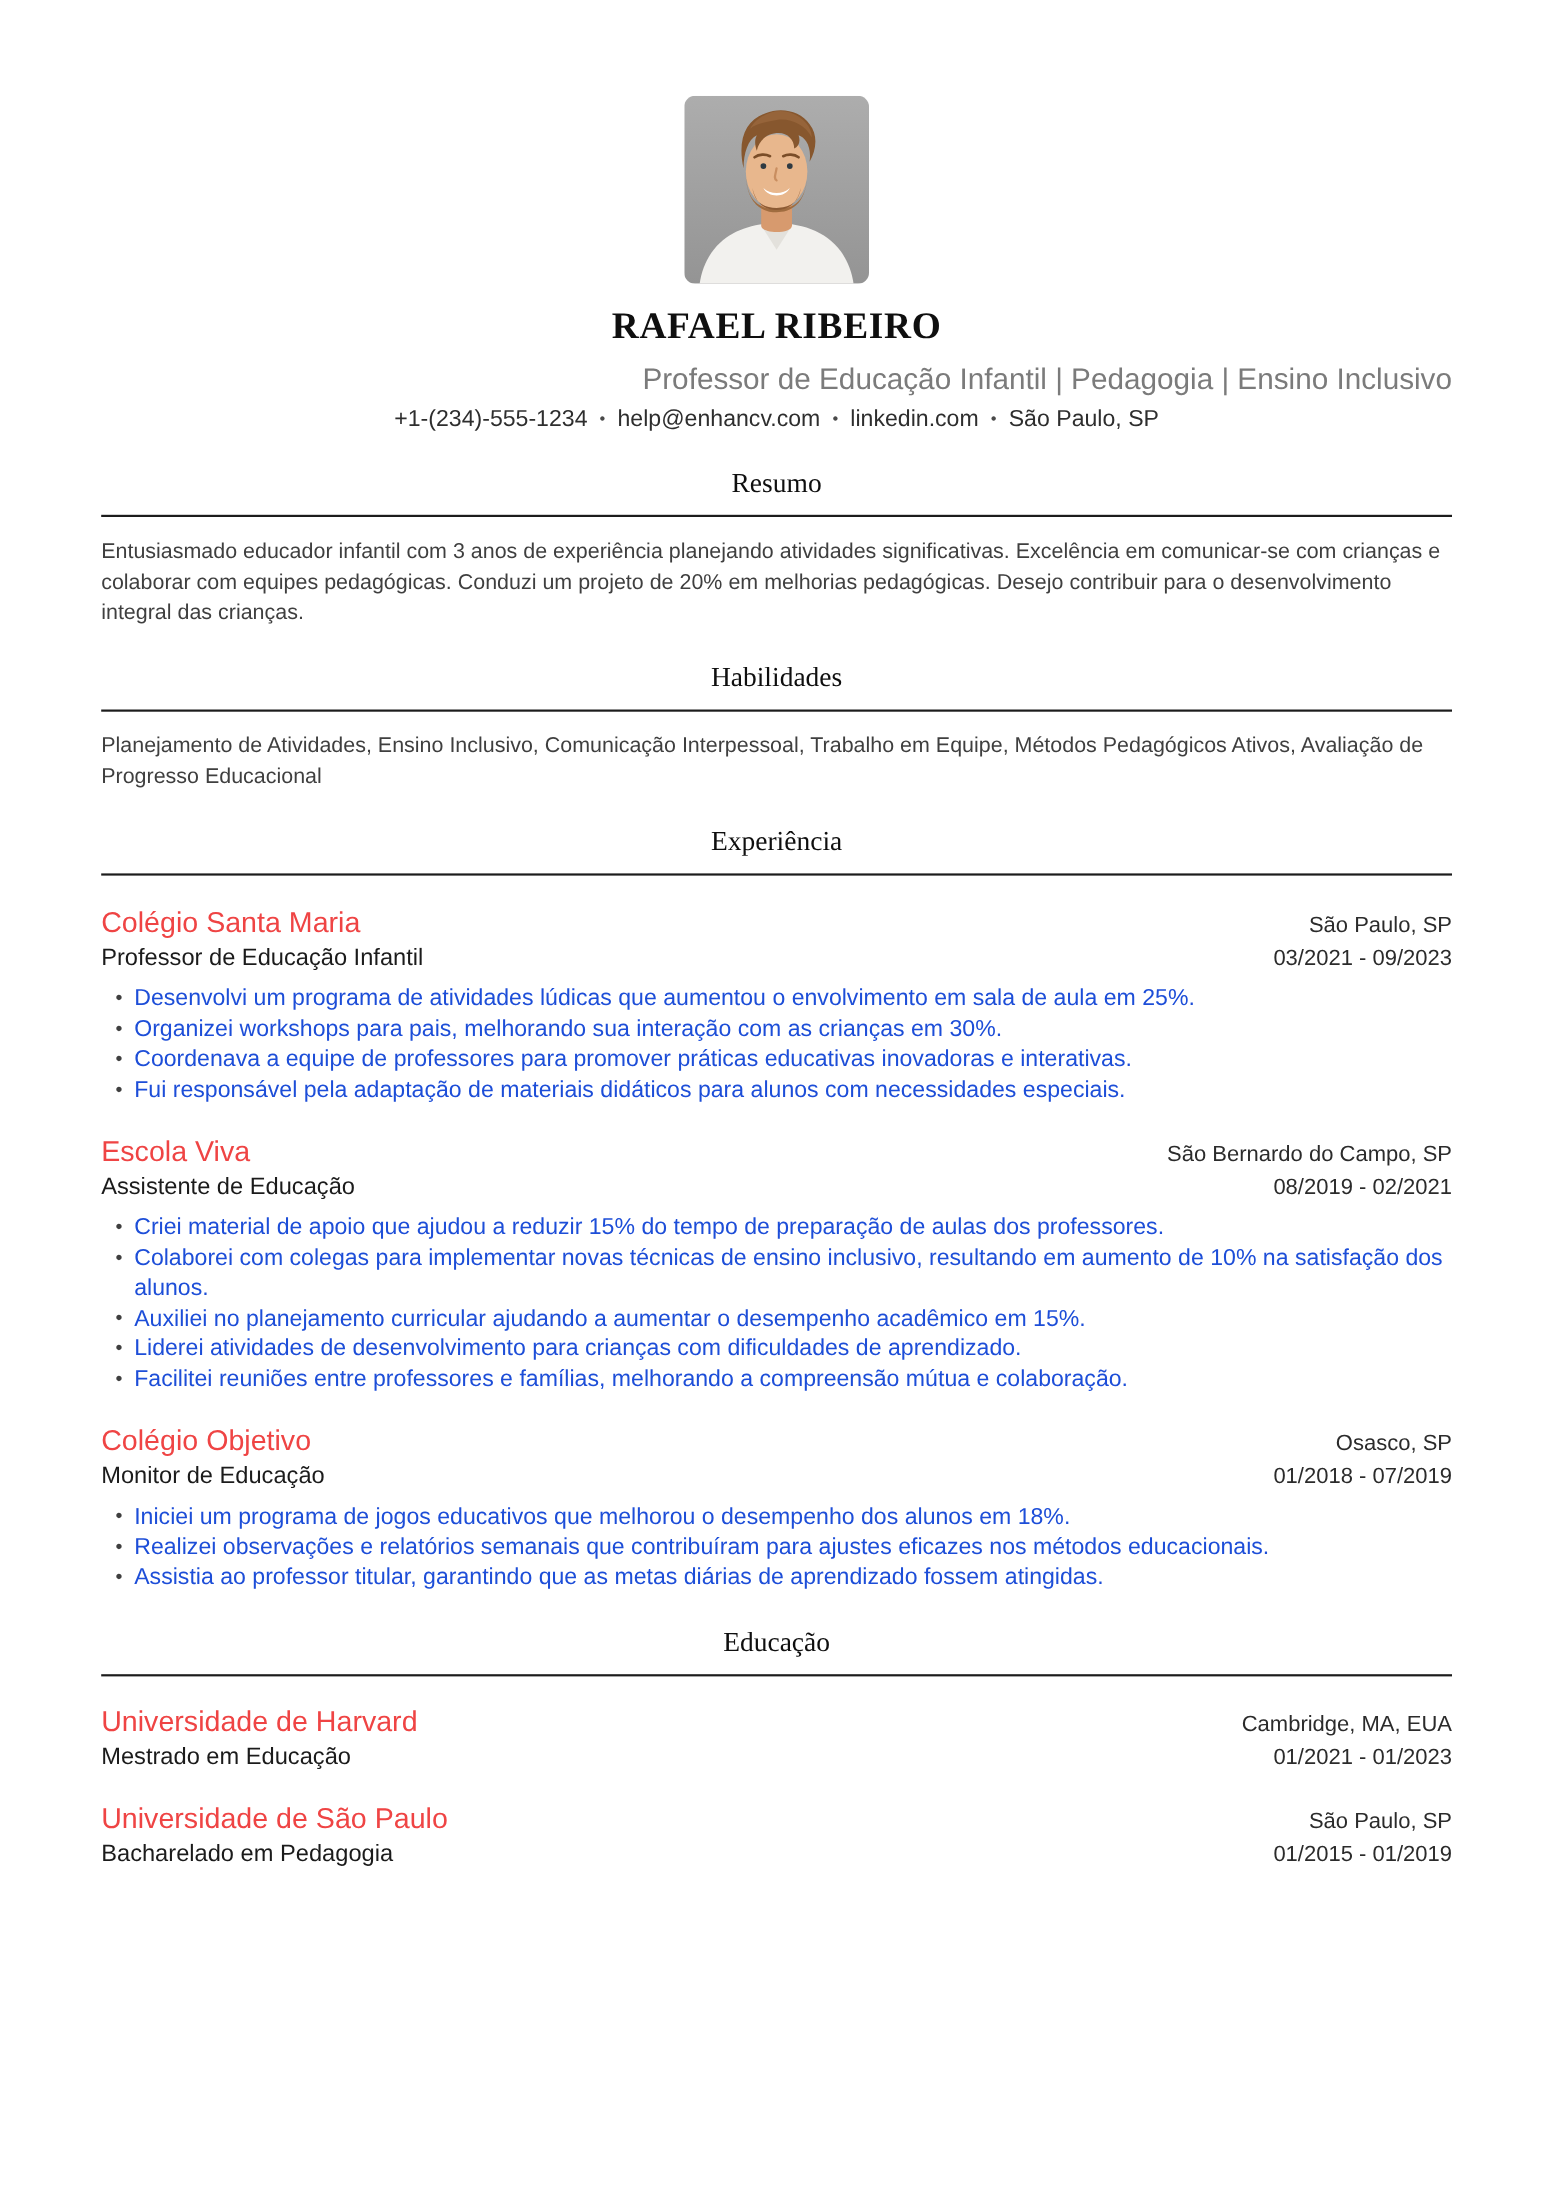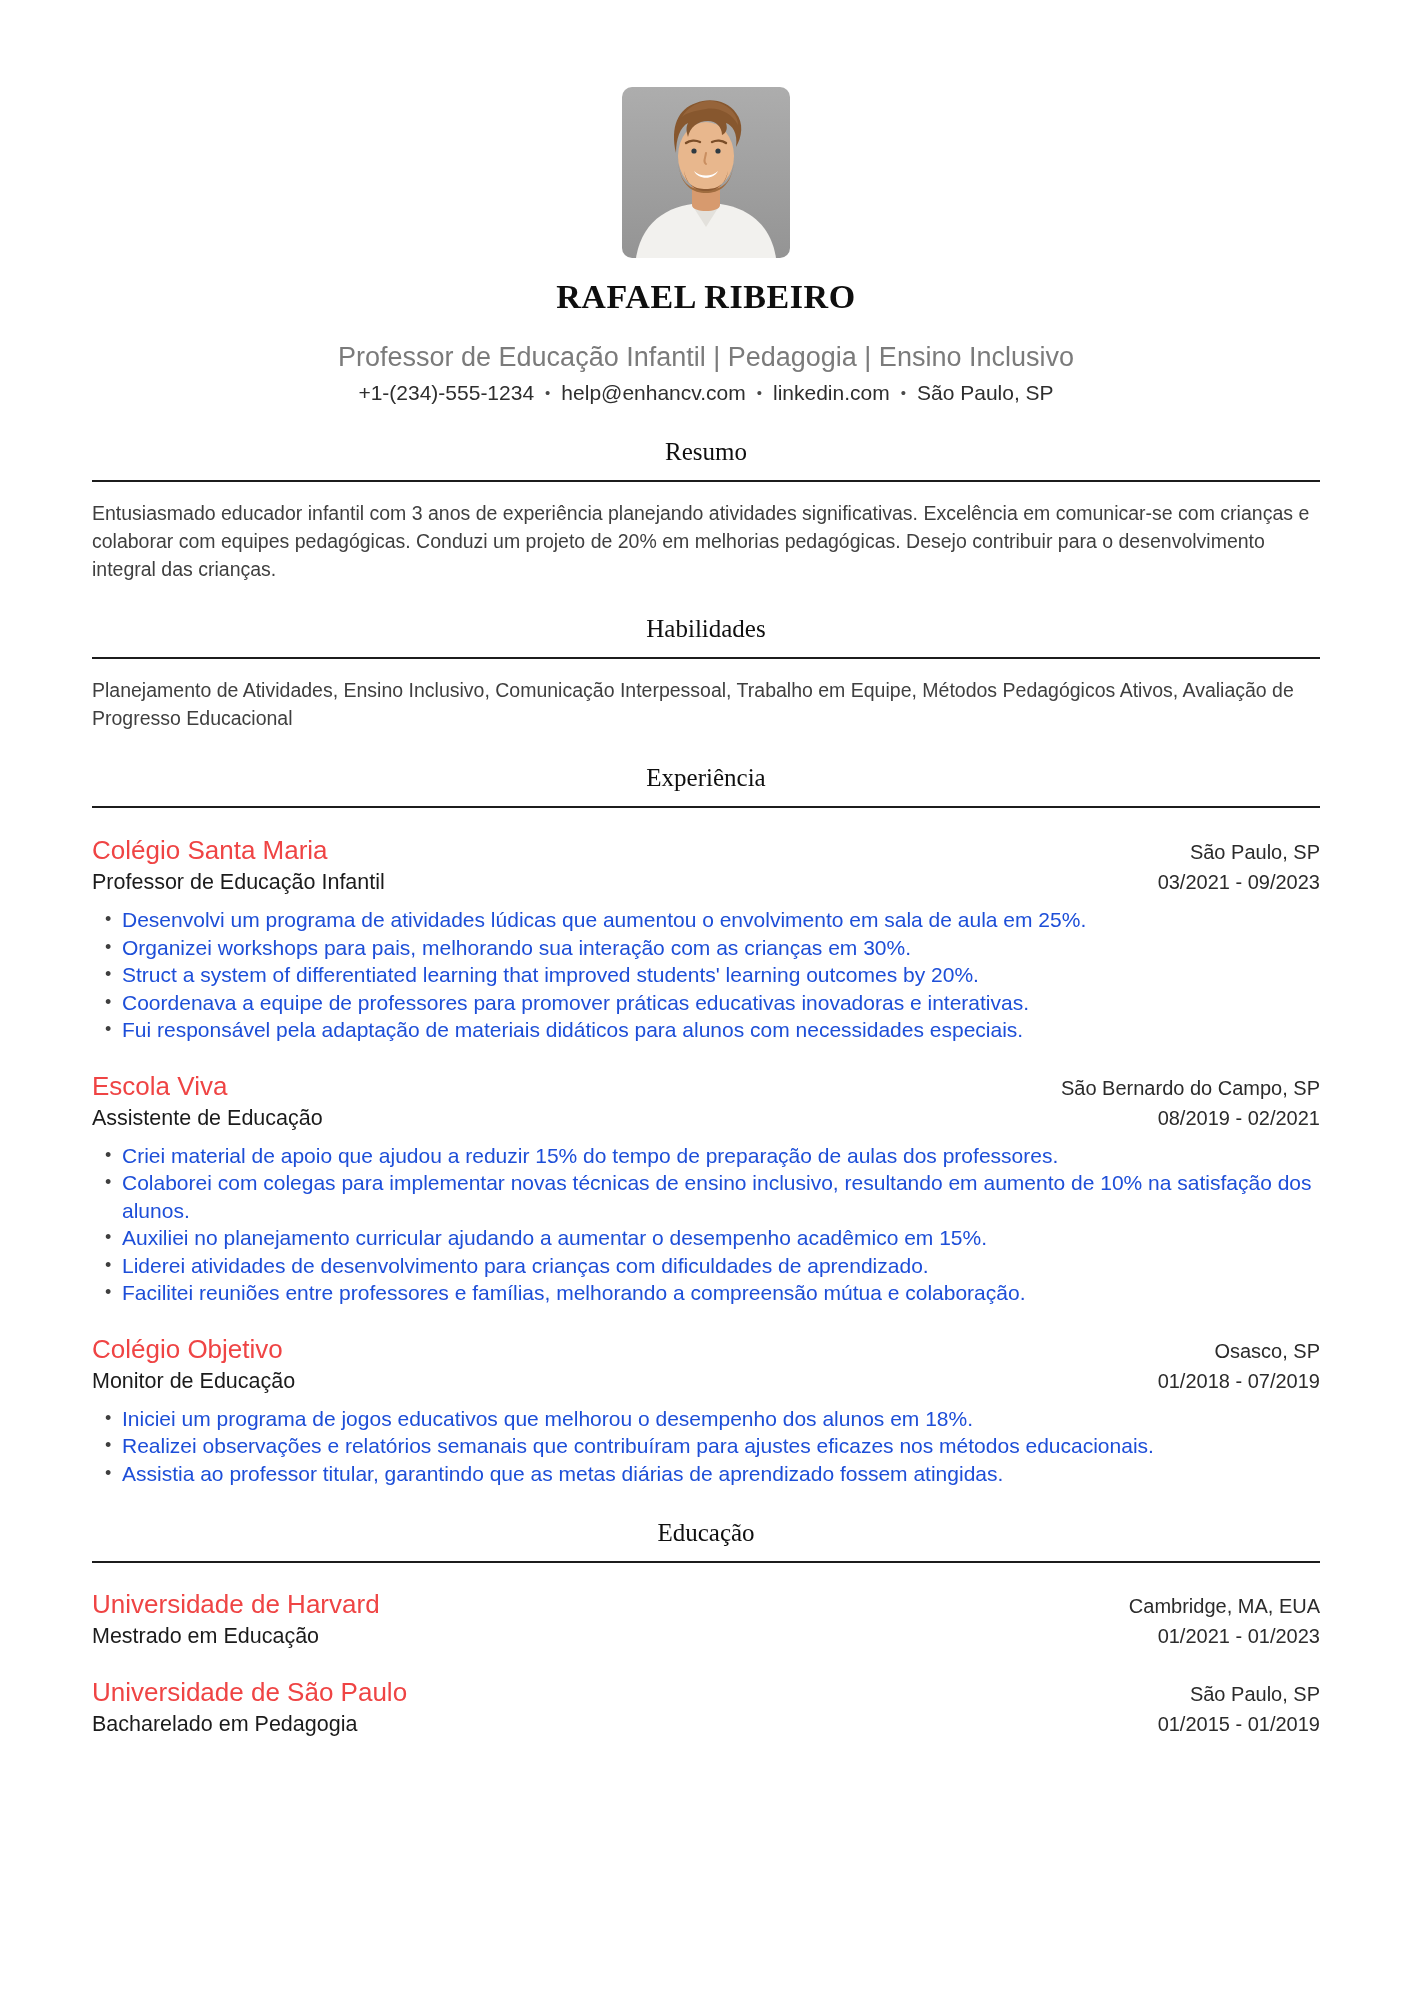--- a/index.html
+++ b/index.html
@@ -18,21 +18,21 @@
   .photo {
     width: 168px; height: 171px; border-radius: 10px; overflow: hidden;
     margin: 0 auto 20px auto; display: block;
   }
   .photo svg { display: block; }
   .name {
     font-family: "Liberation Serif", serif;
     font-weight: 700; font-size: 34px; letter-spacing: 0.6px;
     color: #0f0f0f; margin: 0; line-height: 38px;
   }
-  .headline { font-size: 27px; color: #7b7b7b; margin-top: 25px; line-height: 33px; }
+  .headline { font-size: 27px; color: #7b7b7b; margin-top: 13px; line-height: 33px; text-align: right; }
   .contact { font-size: 21px; color: #2e2e2e; margin-top: 6px; line-height: 26px; }
   .contact .sep { display: inline-block; margin: 0 11px; font-size: 15px; color: #4a4a4a; vertical-align: 2px; }
 
   
   section { margin-top: 30px; }
   .sec-title {
     font-family: "Liberation Serif", serif;
     font-weight: 400; font-size: 25px; color: #0f0f0f;
     text-align: center; margin: 0 0 13px 0; line-height: 31px;
   }
@@ -138,21 +138,20 @@
           <span class="company">Colégio Santa Maria</span>
           <span class="meta">São Paulo, SP</span>
         </div>
         <div class="entry-row">
           <span class="role">Professor de Educação Infantil</span>
           <span class="meta">03/2021 - 09/2023</span>
         </div>
         <ul class="bullets">
           <li>Desenvolvi um programa de atividades lúdicas que aumentou o envolvimento em sala de aula em 25%.</li>
           <li>Organizei workshops para pais, melhorando sua interação com as crianças em 30%.</li>
-          <li>Struct a system of differentiated learning that improved students' learning outcomes by 20%.</li>
           <li>Coordenava a equipe de professores para promover práticas educativas inovadoras e interativas.</li>
           <li>Fui responsável pela adaptação de materiais didáticos para alunos com necessidades especiais.</li>
         </ul>
       </div>
 
       <div class="entry">
         <div class="entry-row">
           <span class="company">Escola Viva</span>
           <span class="meta">São Bernardo do Campo, SP</span>
         </div>

